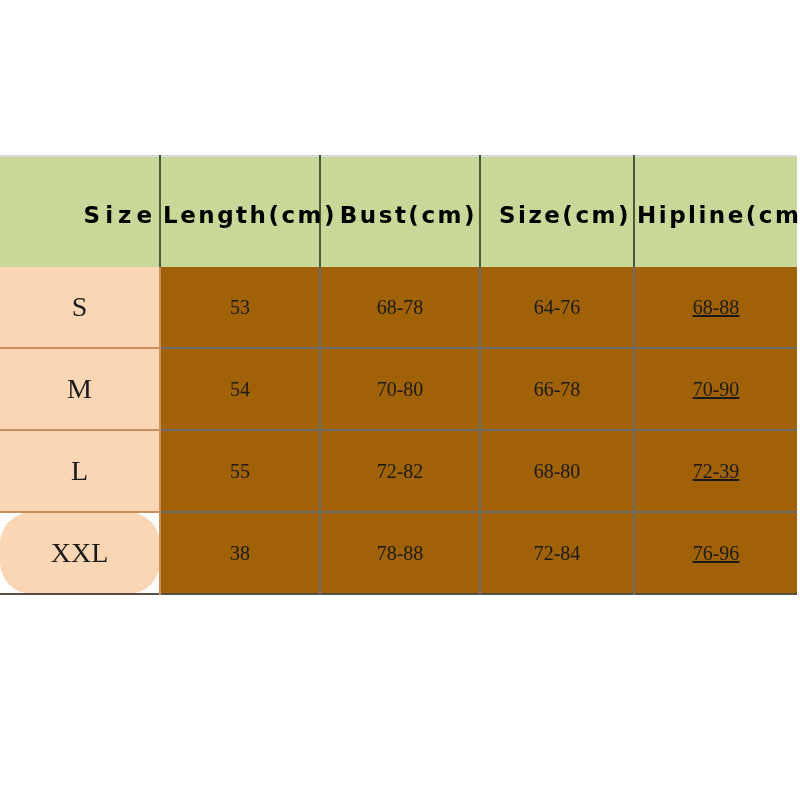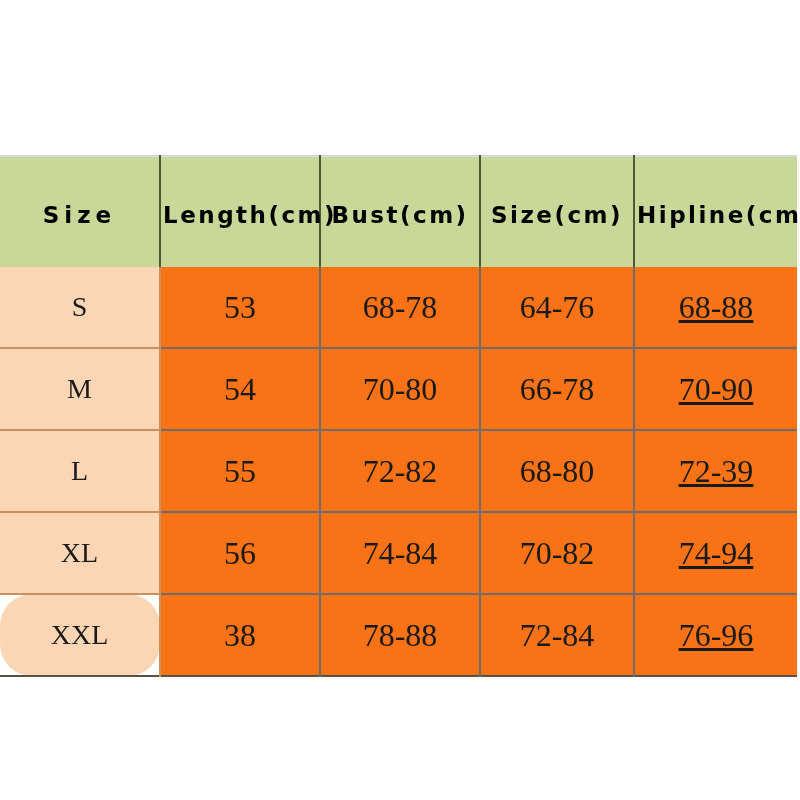--- a/index.html
+++ b/index.html
@@ -38,36 +38,36 @@
 
   
   thead tr.header-row th {
     height: 104px;
     background: #c8d898;
     color: #000000;
     font-family: "DejaVu Sans", sans-serif;
     font-weight: bold;
     font-size: 23px;
     letter-spacing: 2.5px;
-    text-align: center;
+    text-align: right;
     vertical-align: middle;
     padding: 6px 2px 0 2px;
     border-right: 2px solid #4c5a34;
     white-space: nowrap;
   }
   thead tr.header-row th:last-child { border-right: none; }
   thead tr.header-row th.th-size { letter-spacing: 5px; }
 
   
   tbody tr.data-row td {
     height: 78px;
-    background: #f97316;
+    background: #a16207;
     color: #1a1a1a;
     font-family: "Liberation Serif", serif;
-    font-size: 32px;
+    font-size: 20px;
     text-align: center;
     vertical-align: middle;
     border-right: 2px solid #6d6d6d;
     border-bottom: 2px solid #6d6d6d;
     white-space: nowrap;
   }
   tbody tr.data-row td:last-child { border-right: none; text-decoration: underline; }
   tbody tr.data-row:last-child td { border-bottom: none; }
 
   tbody tr.data-row td.size-cell {
@@ -115,27 +115,20 @@
         <td>70-90</td>
       </tr>
       <tr class="data-row">
         <td class="size-cell">L</td>
         <td>55</td>
         <td>72-82</td>
         <td>68-80</td>
         <td>72-39</td>
       </tr>
       <tr class="data-row">
-        <td class="size-cell">XL</td>
-        <td>56</td>
-        <td>74-84</td>
-        <td>70-82</td>
-        <td>74-94</td>
-      </tr>
-      <tr class="data-row">
         <td class="size-cell">XXL</td>
         <td>38</td>
         <td>78-88</td>
         <td>72-84</td>
         <td>76-96</td>
       </tr>
     </tbody>
   </table>
 </div>
 

